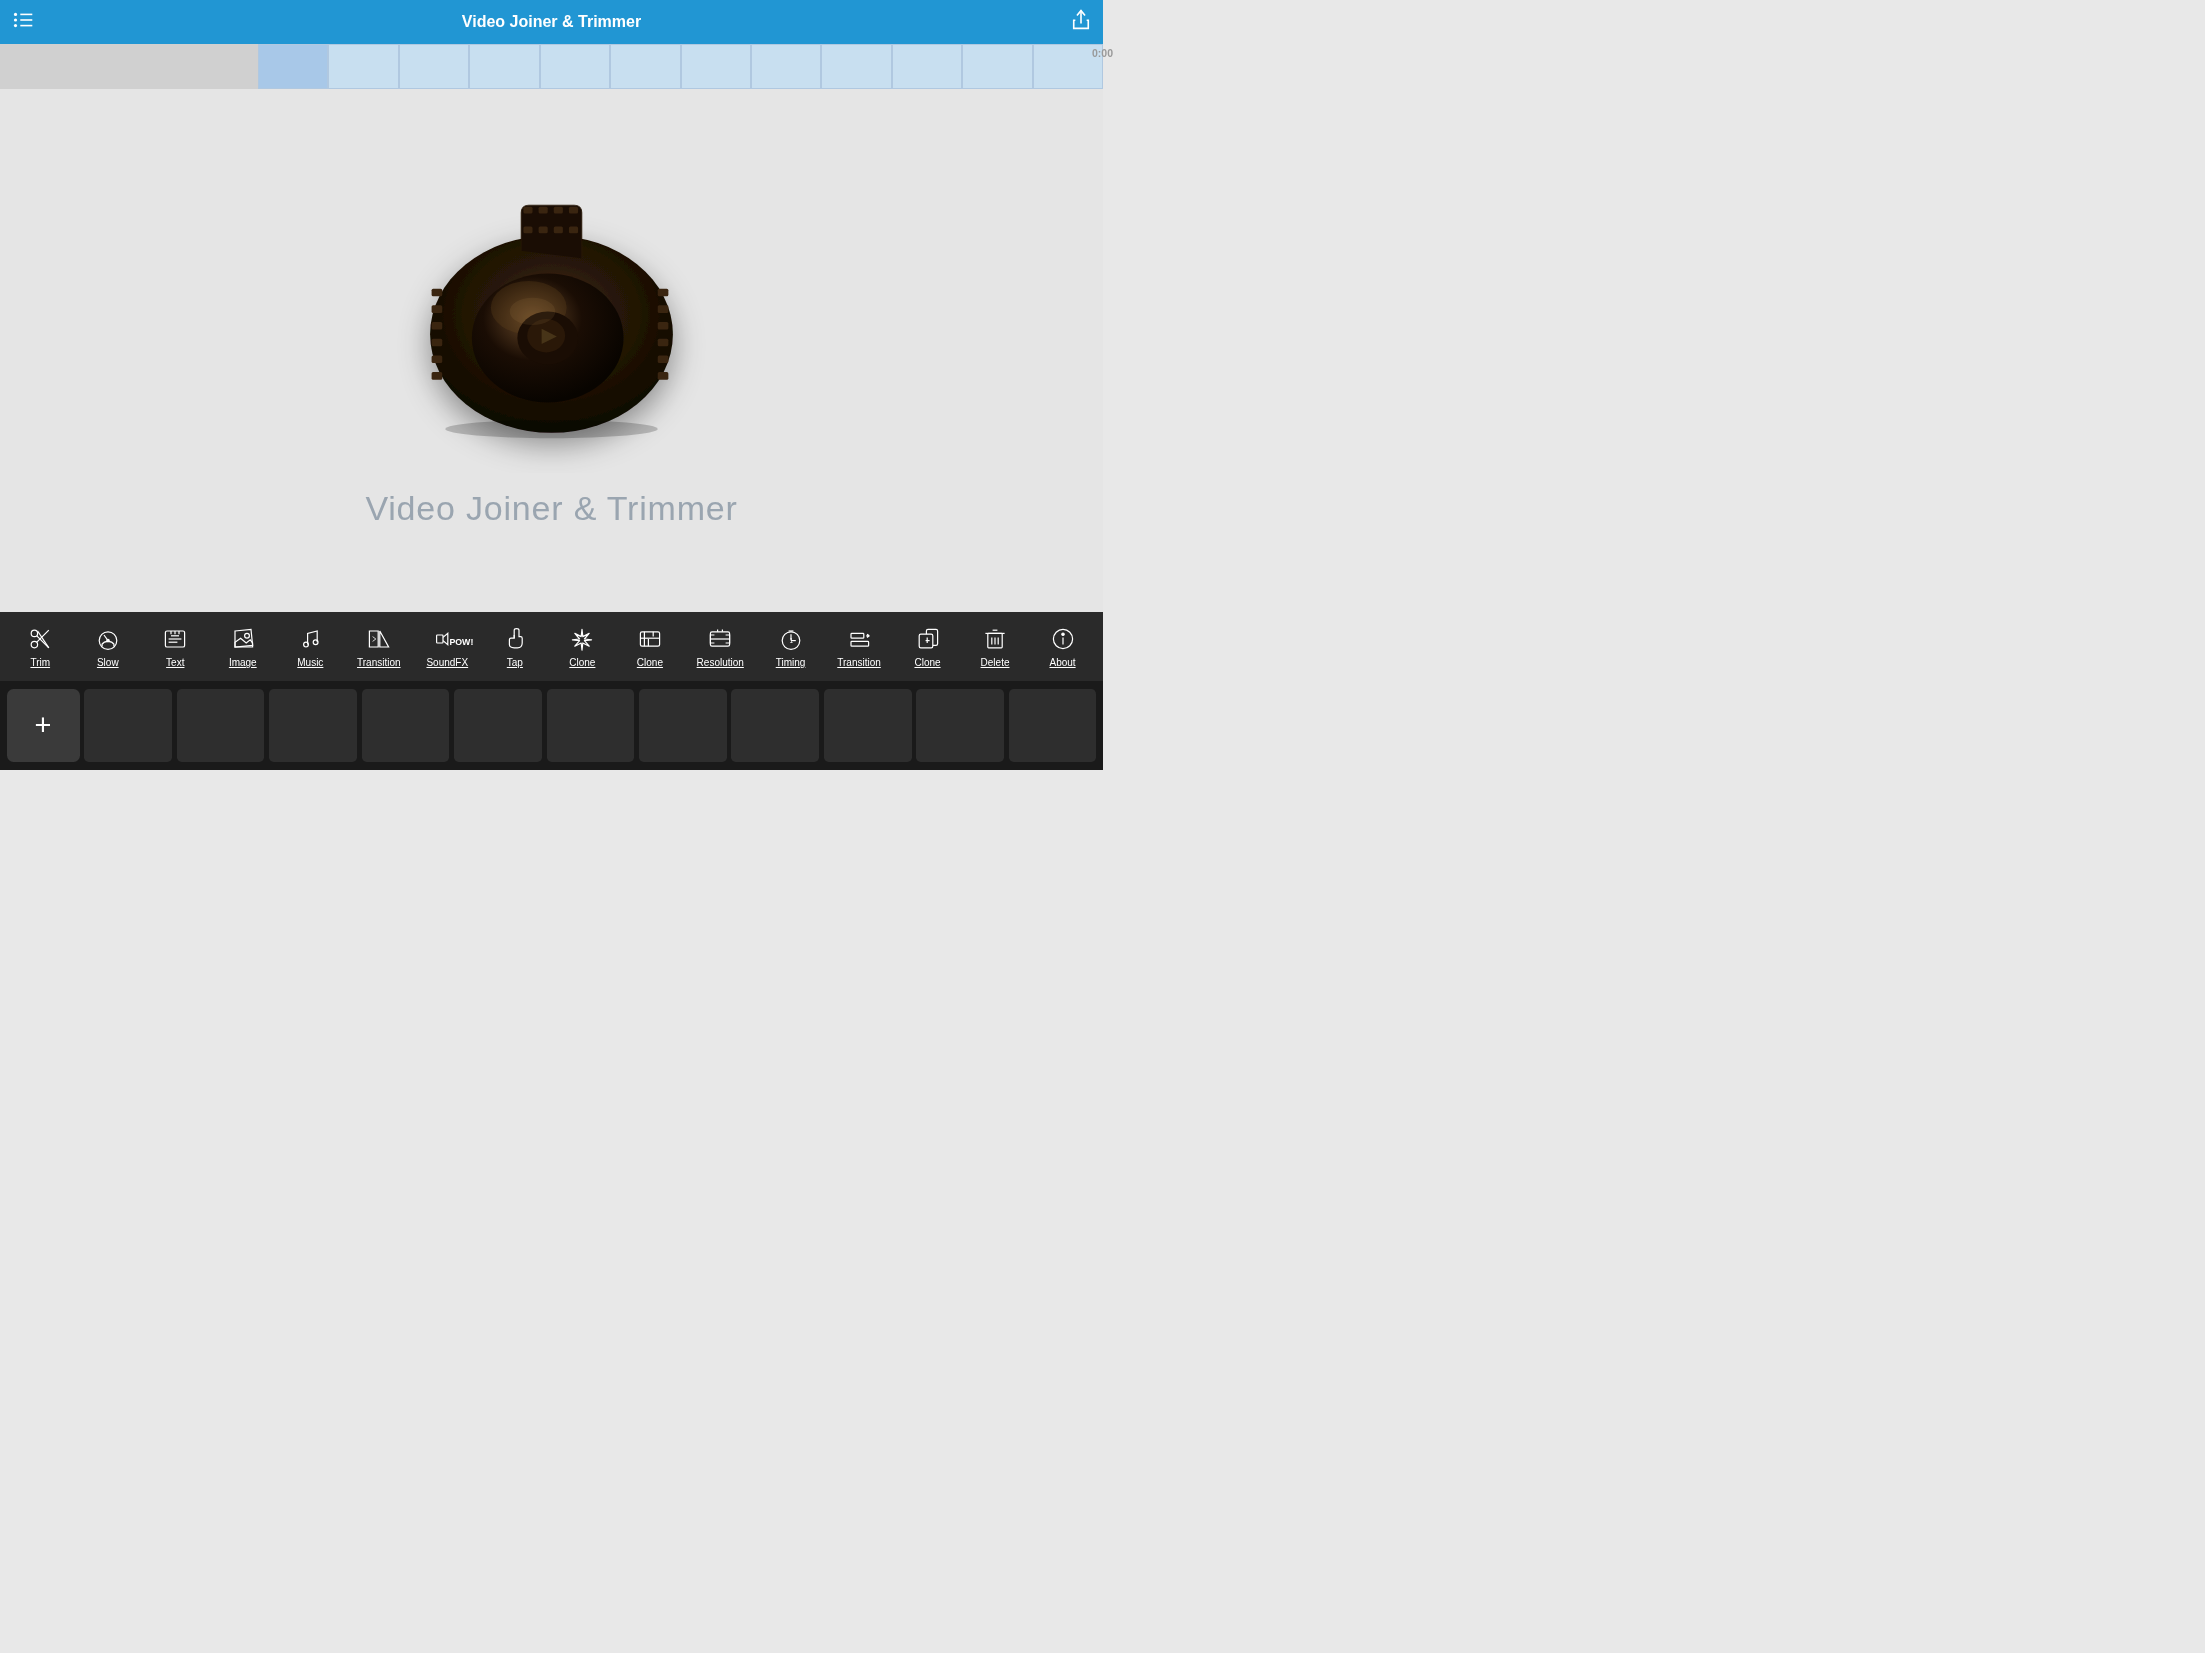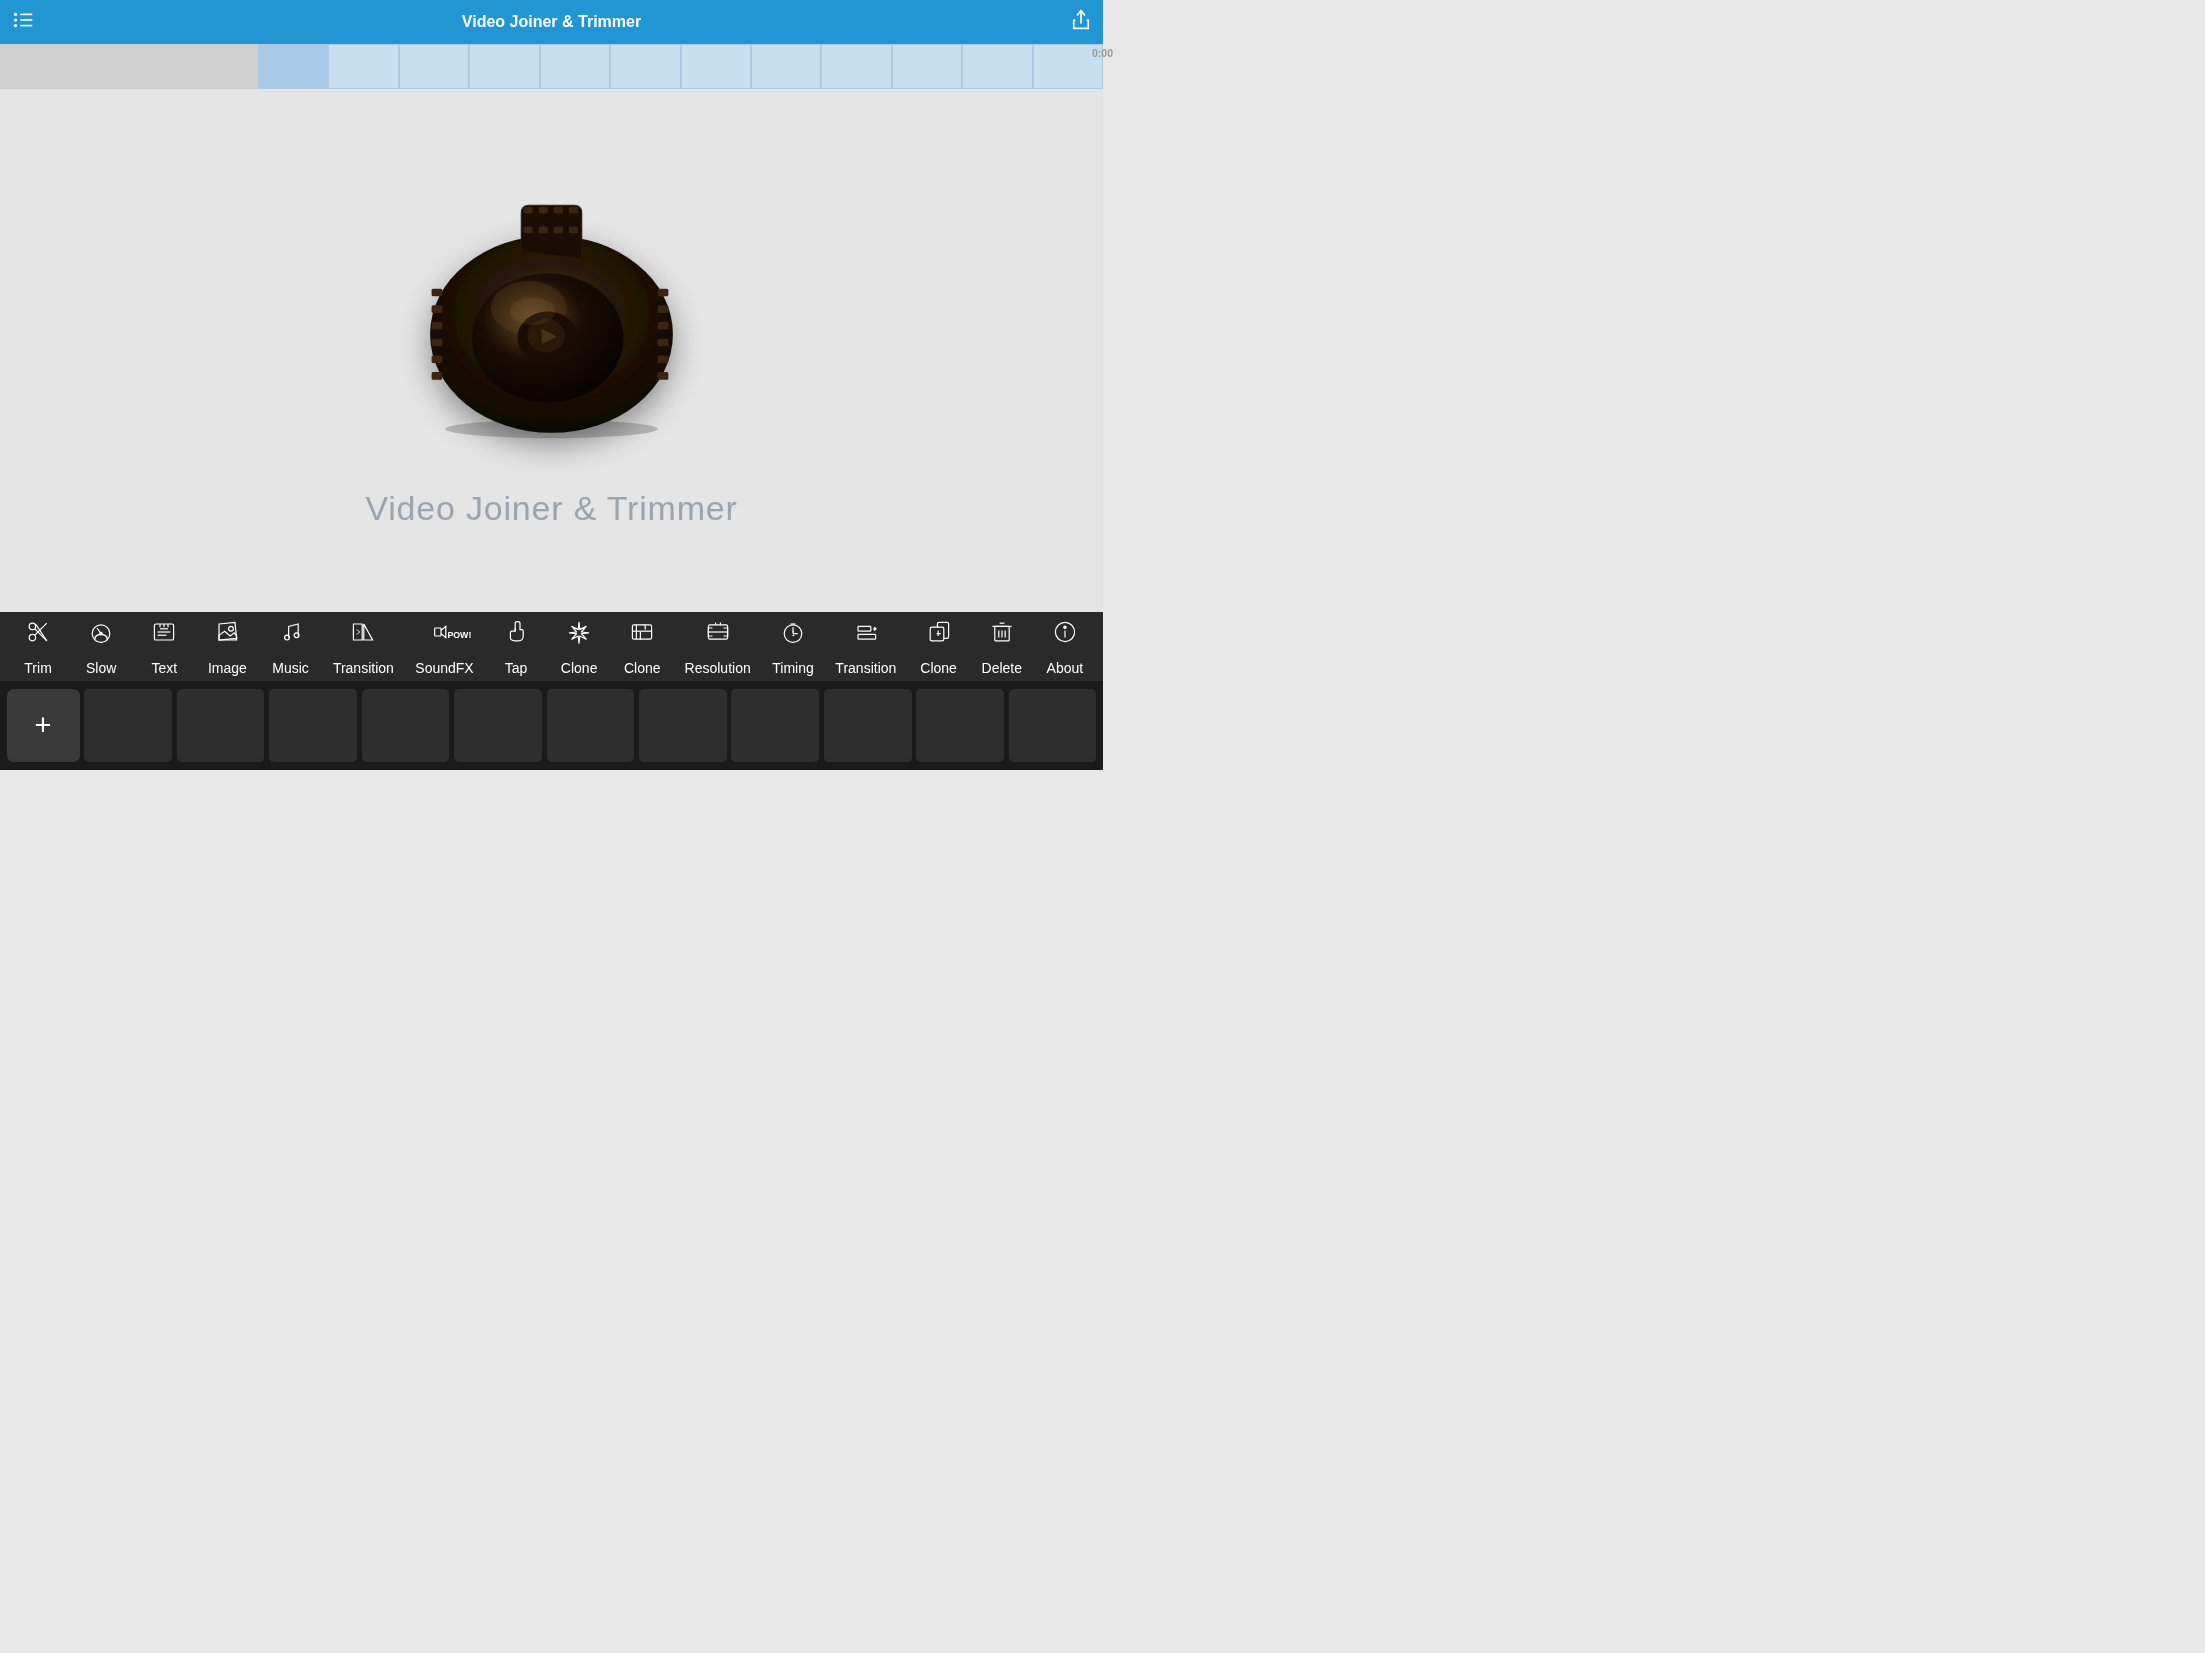--- a/index.html
+++ b/index.html
@@ -123,40 +123,41 @@
       background: #2a2a2a;
       display: flex;
       align-items: center;
       justify-content: space-around;
       padding: 0 6.5px;
     }
     .tool-item {
       display: flex;
       flex-direction: column;
       align-items: center;
-      justify-content: space-between;
+      justify-content: center;
       cursor: pointer;
       min-width: 48px;
       height: 65px;
       padding: 3.2px;
     }
     .tool-icon {
       width: 29px;
       height: 29px;
       display: flex;
       align-items: center;
       justify-content: center;
       color: #fff;
       font-size: 18px;
     }
     .tool-label {
       color: #fff;
-      font-size: 14px;
+      font-size: 10px;
       margin-top: 3.2px;
       text-align: center;
+      text-decoration: underline;
     }
 
     
     .media-strip {
       width: 100%;
       height: 89px;
       background: #1a1a1a;
       display: flex;
       align-items: center;
       padding: 6.5px;

